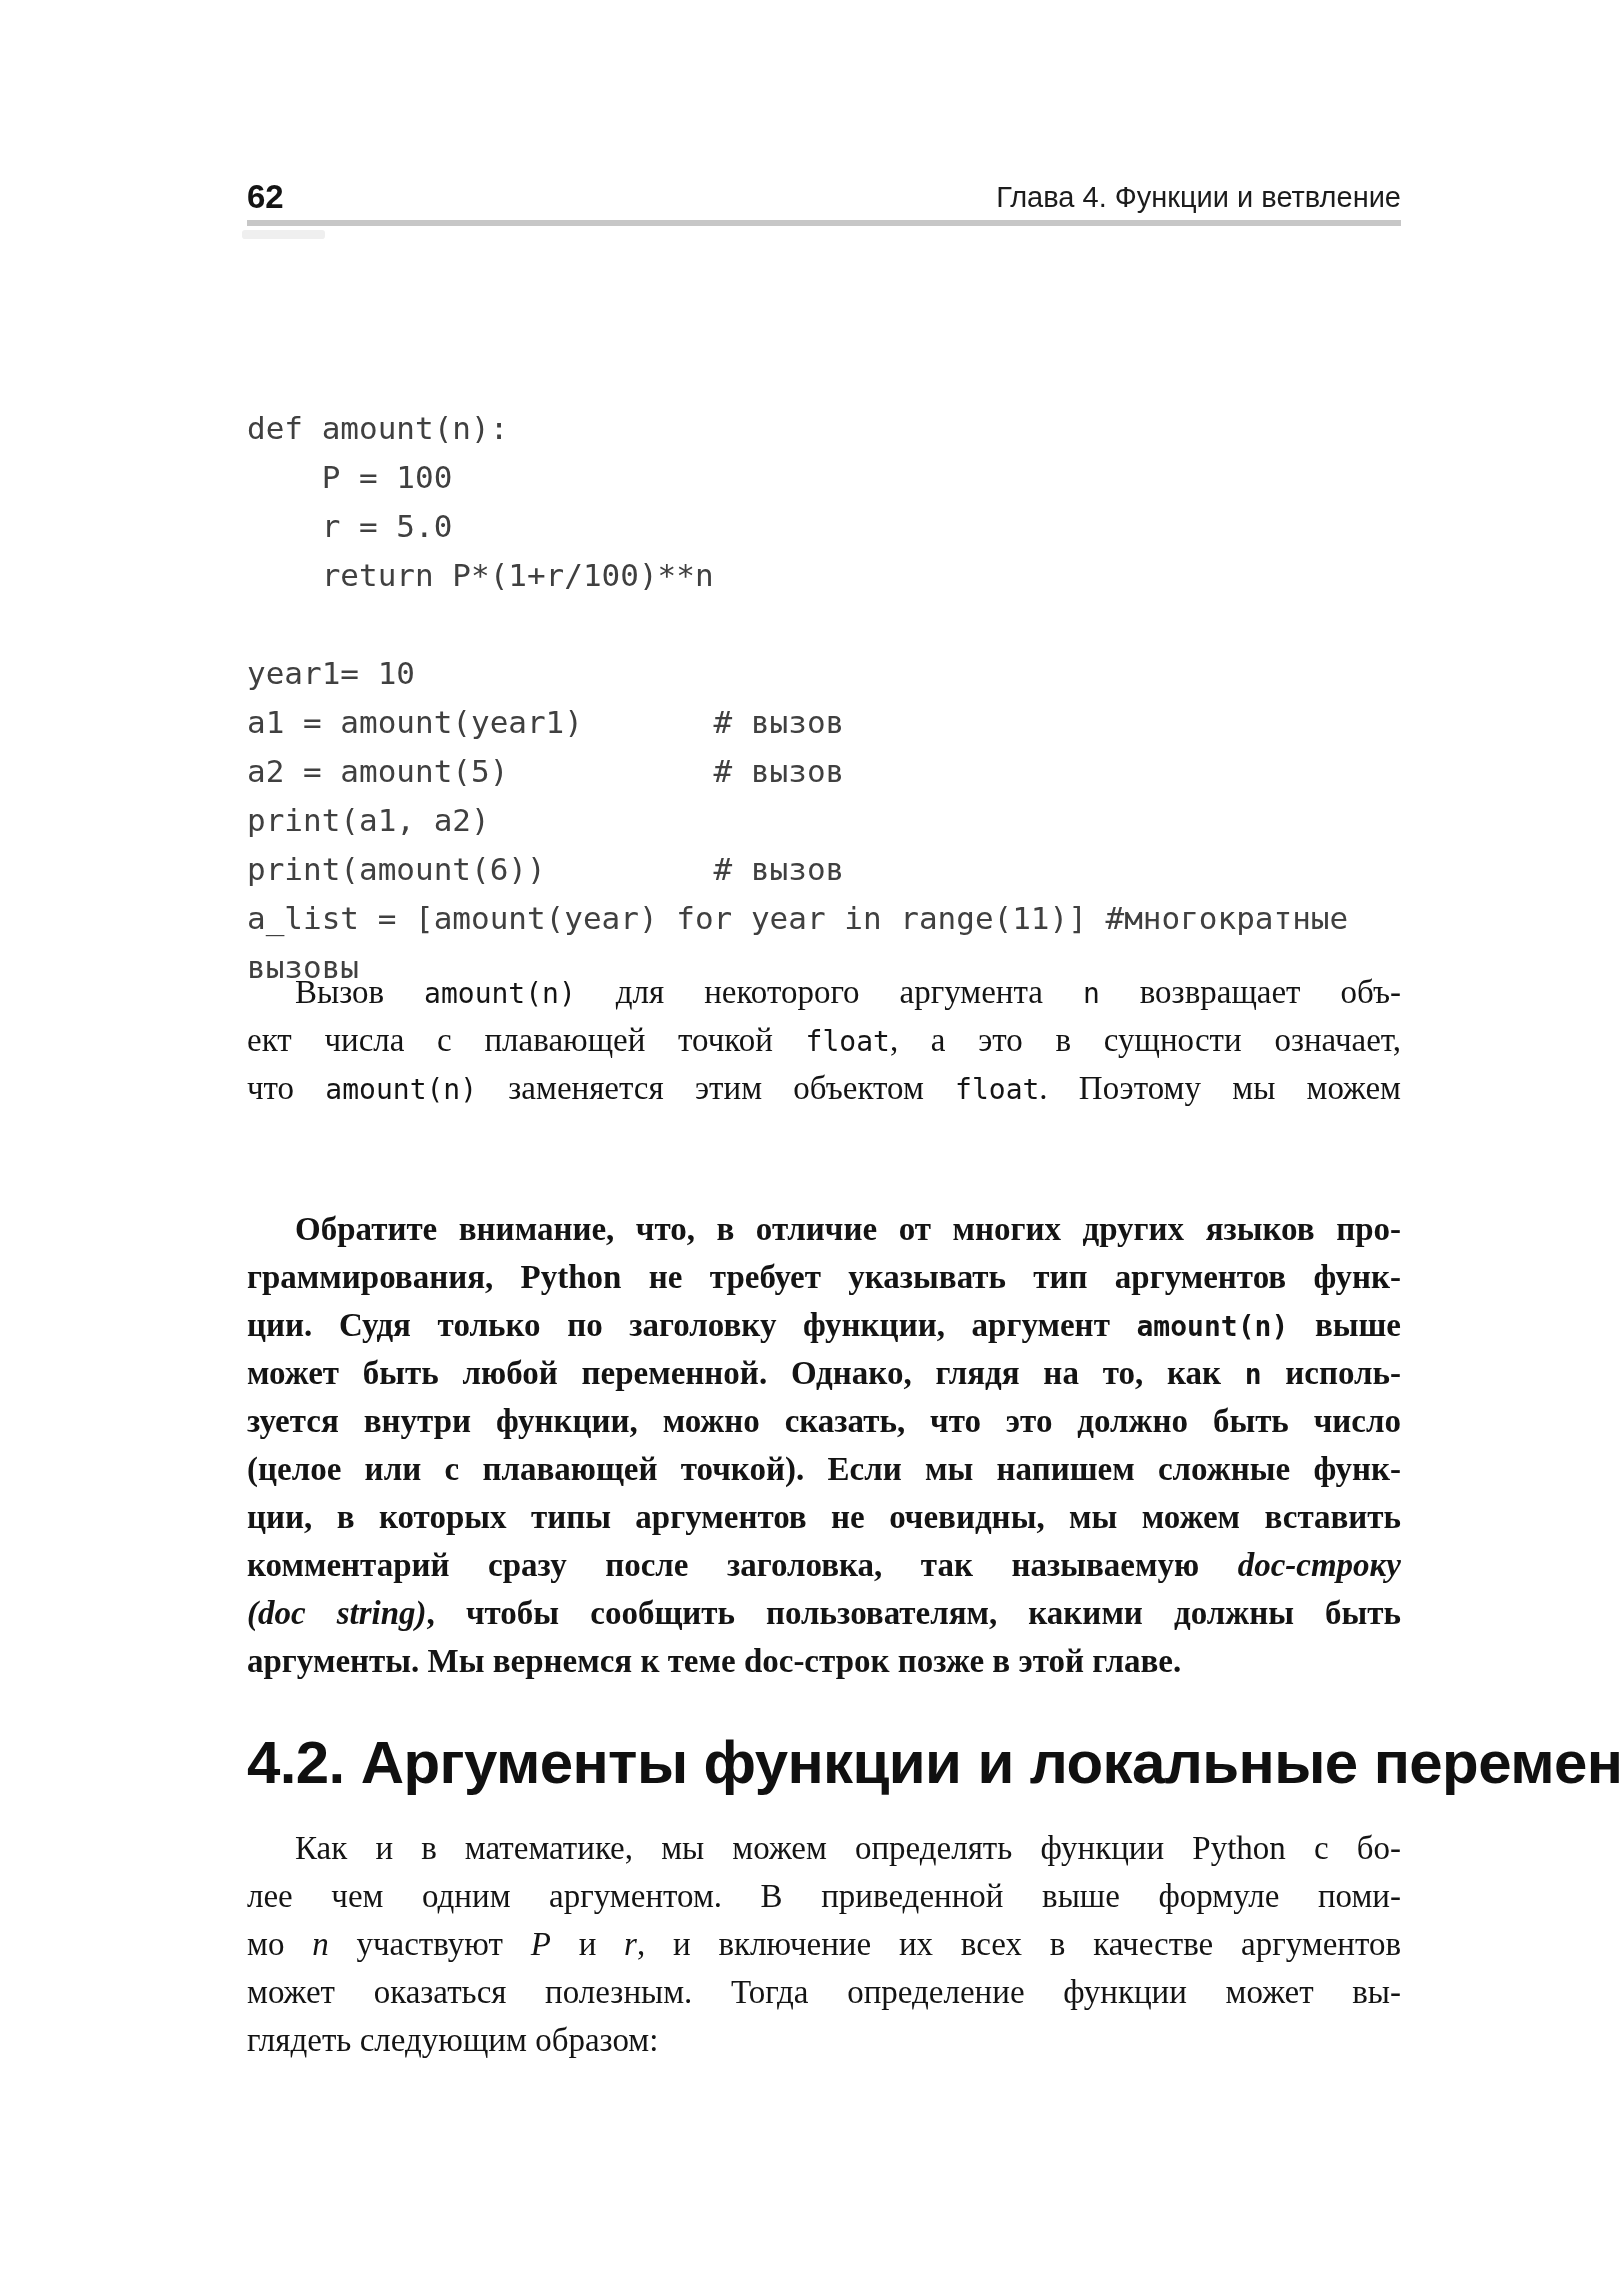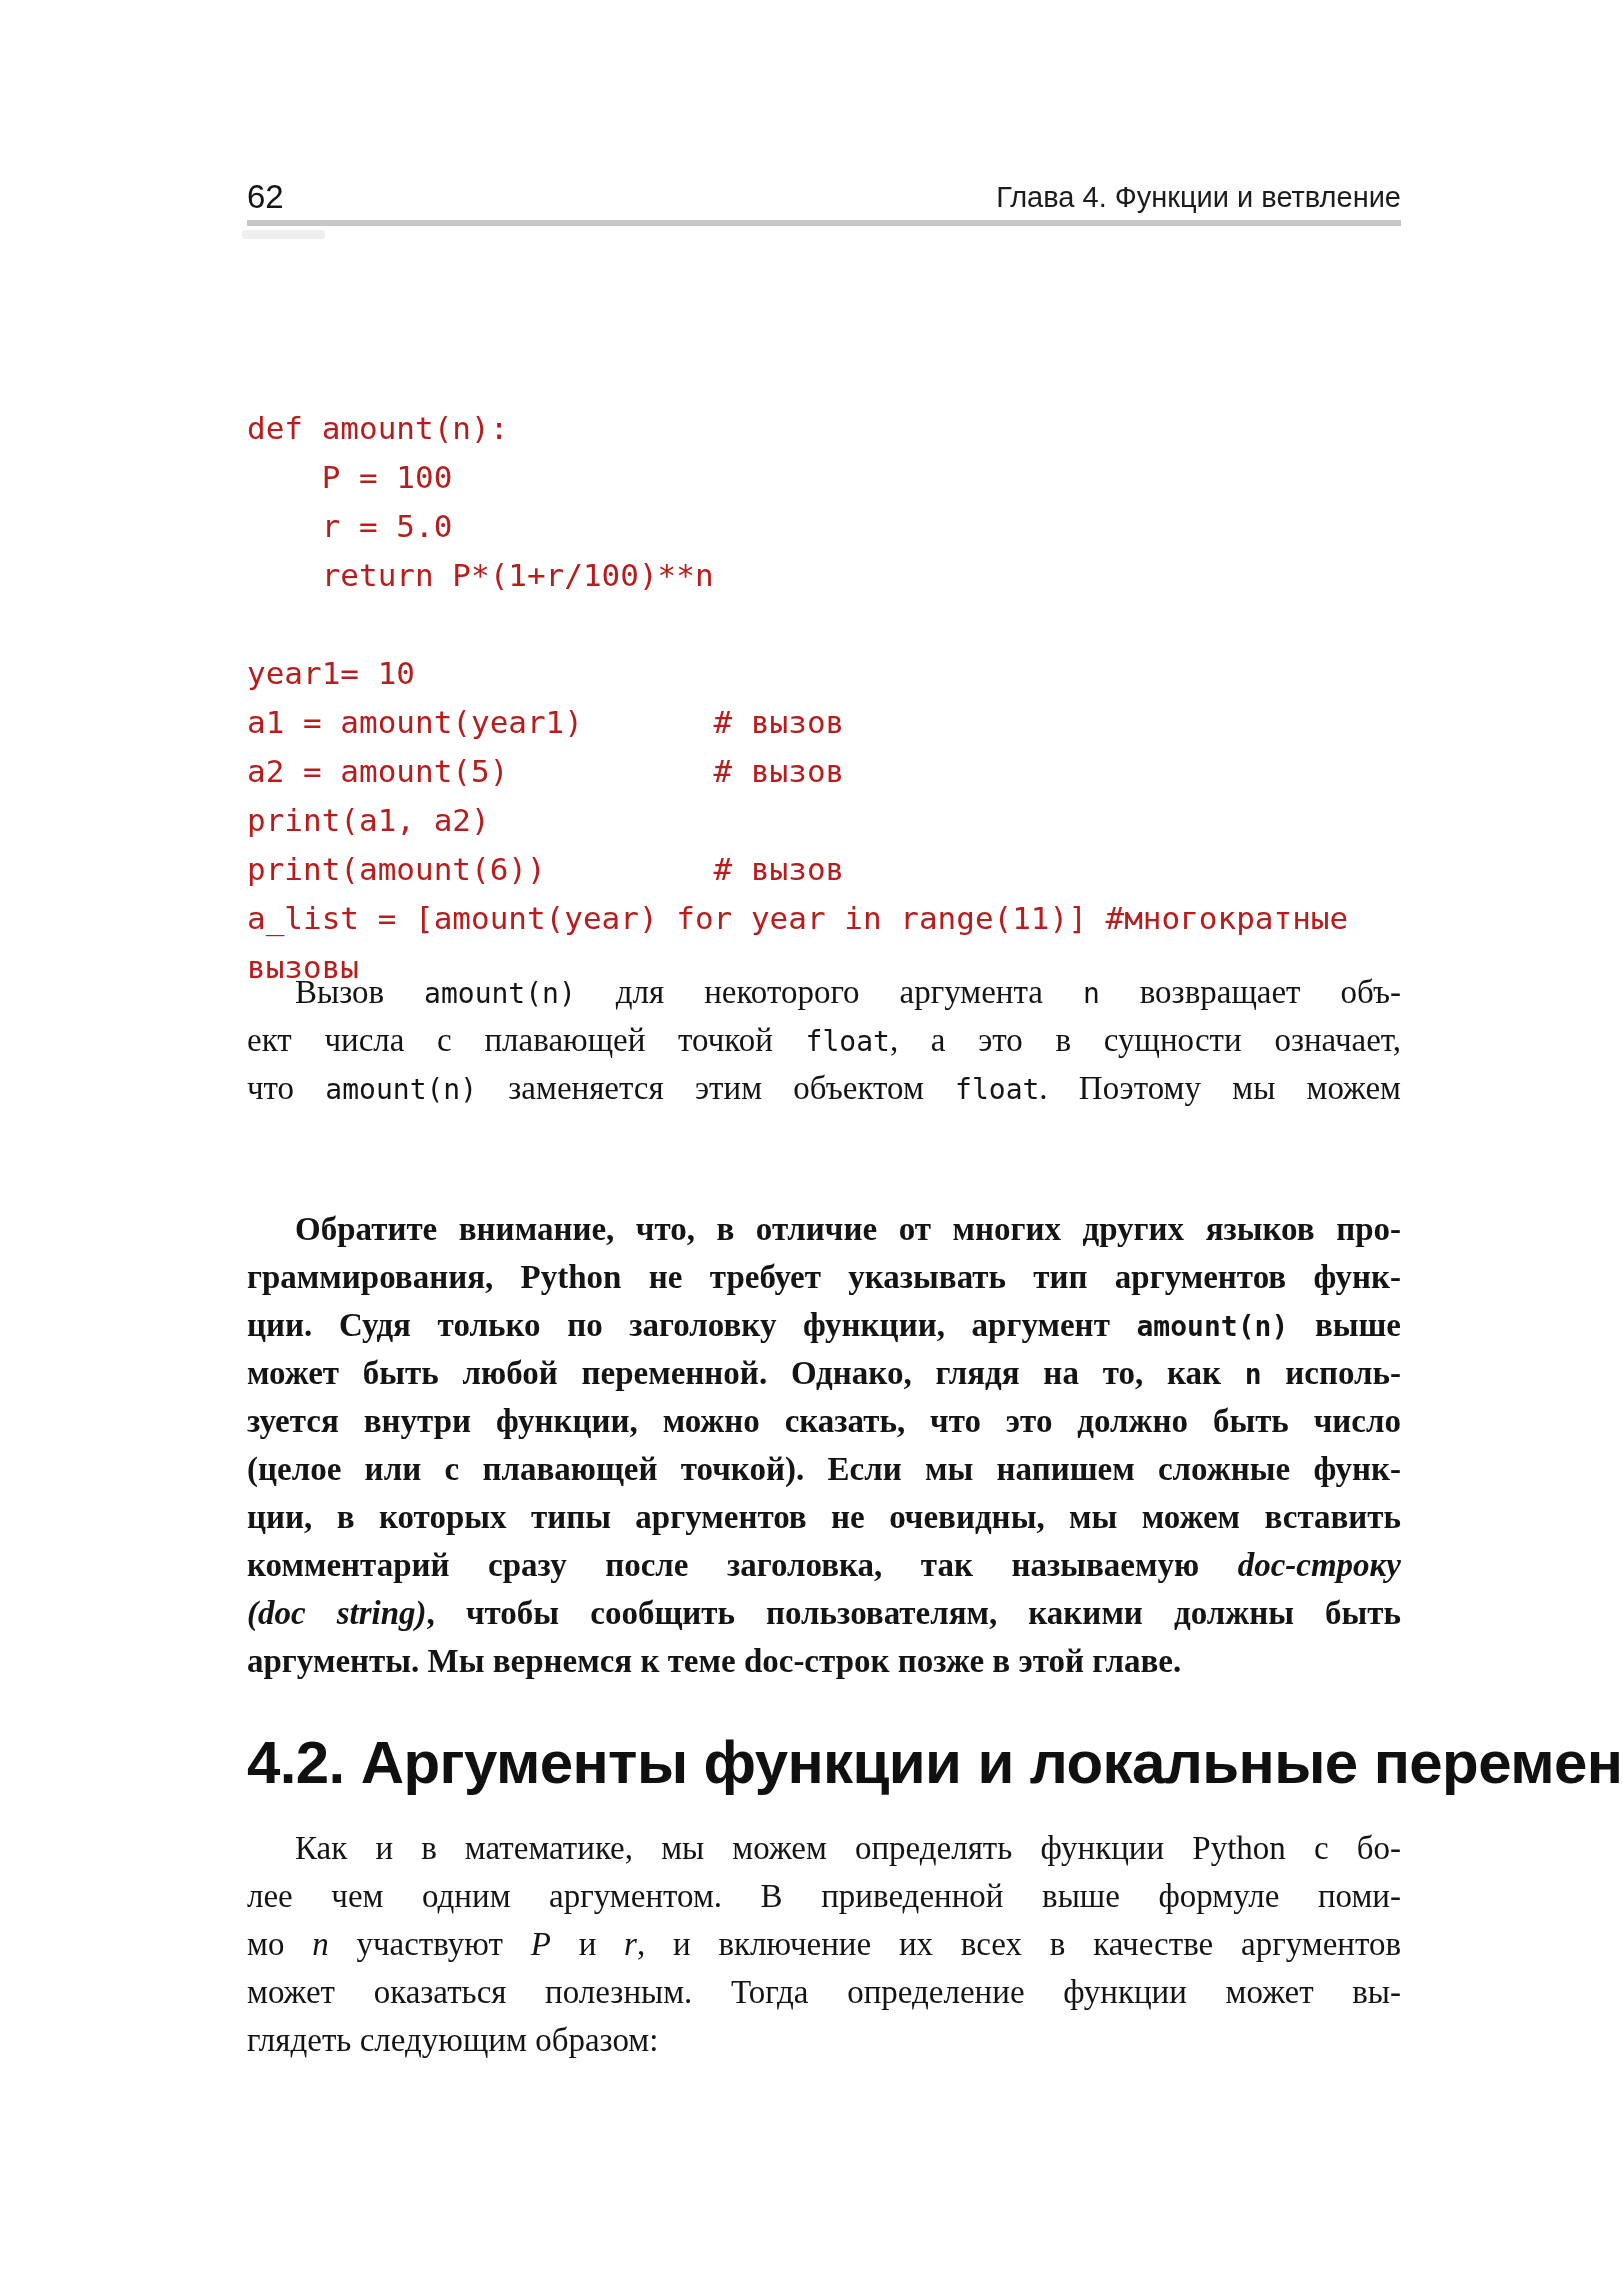--- a/index.html
+++ b/index.html
@@ -10,21 +10,21 @@
     overflow:hidden;
     color:#161616;
   }
   
   .pagehead{
     position:absolute;left:247px;top:179px;width:1154px;height:36px;
     font-family:"Liberation Sans",sans-serif;
   }
   .pagenum{
     float:left;
-    font-size:33px;font-weight:normal;line-height:36px;color:#141414;
+    font-size:33px;font-weight:bold;line-height:36px;color:#141414;
   }
   .chapter{
     float:right;
     font-size:29px;font-weight:normal;line-height:36px;color:#1c1c1c;
   }
   .rule{
     position:absolute;left:247px;top:220px;width:1154px;height:5.6px;
     background:#c7c7c7;
   }
   .rule-artifact{
@@ -48,21 +48,21 @@
   }
   .line.indent{text-indent:48px;}
   .line.last{text-align:left;text-align-last:left;}
   .sp{font-family:"Liberation Serif",serif;}
   .si{font-family:"Liberation Serif",serif;font-style:italic;}
   .sc{font-family:"DejaVu Sans Mono",monospace;font-size:28px;}
   
   .code{
     position:absolute;left:247px;top:404px;margin:0;
     font-family:"DejaVu Sans Mono",monospace;
-    font-size:31px;line-height:49px;color:#b91c1c;
+    font-size:31px;line-height:49px;color:#404040;
     white-space:pre;
   }
   
   .heading{
     position:absolute;left:247px;top:1734px;margin:0;width:1190px;
     font-family:"Liberation Sans",sans-serif;
     font-weight:bold;font-size:60px;line-height:58px;
     letter-spacing:-0.6px;color:#101010;
     white-space:nowrap;
   }

